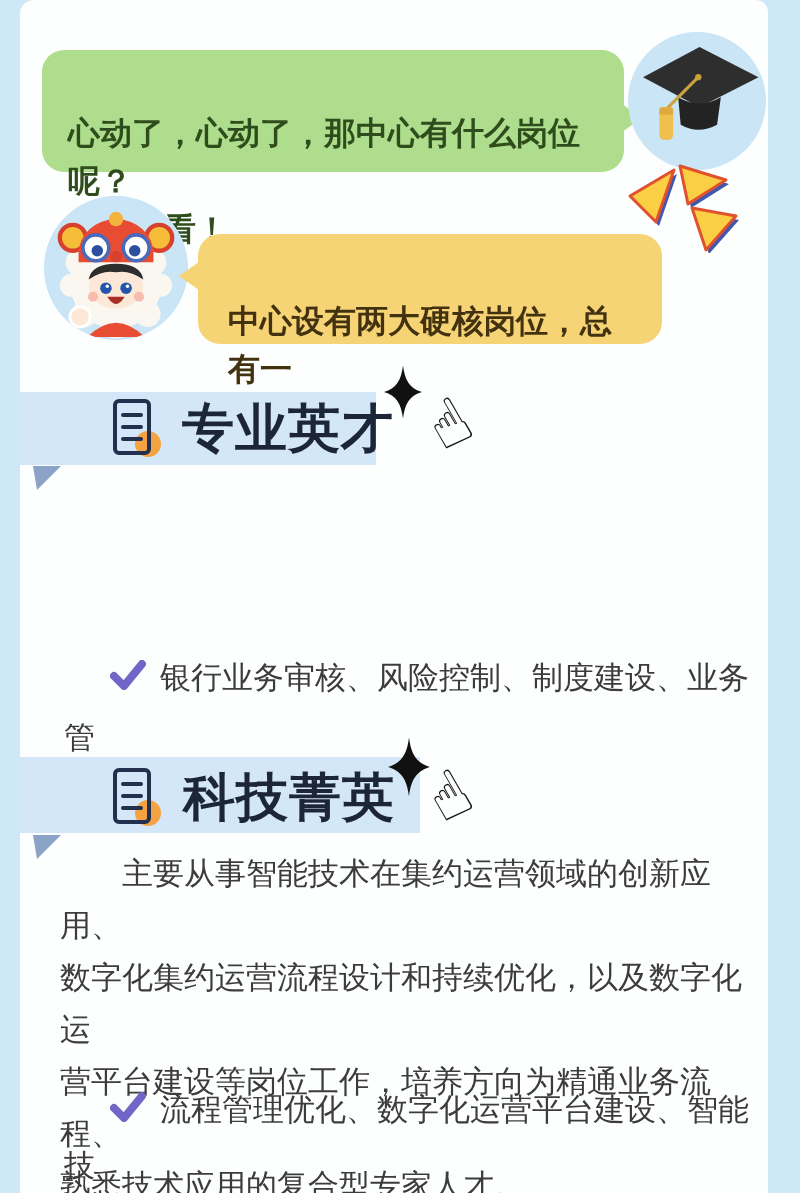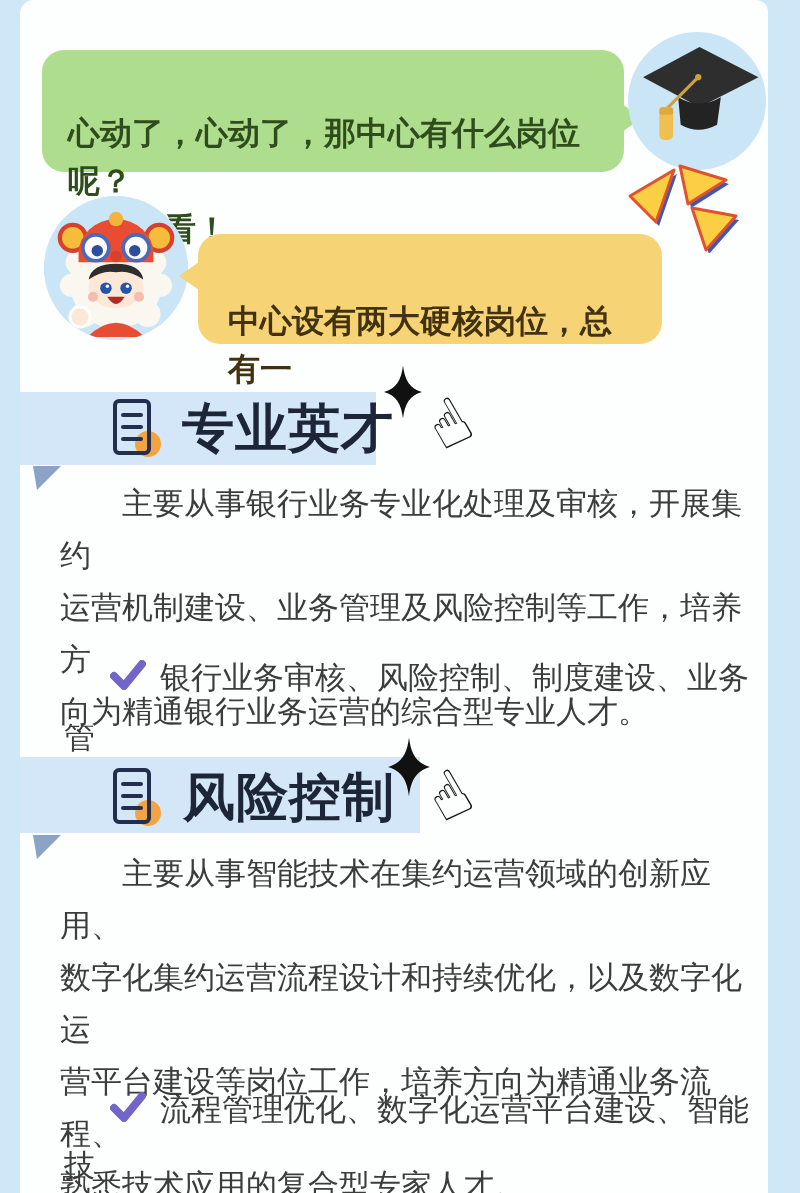--- a/index.html
+++ b/index.html
@@ -173,37 +173,34 @@
     <line x1="13" y1="42" x2="31" y2="42" stroke="#22304d" stroke-width="4" stroke-linecap="round"></line>
   </svg>
   <span class="section-title" style="left:182px;top:404px;">专业英才</span>
   <svg class="sparkle" style="left:384px;top:364px;width:38px;height:56px;" viewBox="0 0 40 56">
     <path d="M20 0 C22 16 27 24 40 28 C27 32 22 40 20 56 C18 40 13 32 0 28 C13 24 18 16 20 0 Z" fill="#111"></path>
   </svg>
   <span class="cursor" style="left:430px;top:392px;">☝</span>
   <svg class="fold" style="left:33px;top:466px;" viewBox="0 0 28 24">
     <polygon points="0,0 28,0 4,24" fill="#8ba3c6"></polygon>
   </svg>
-  <p class="para p1">　　主要从事银行业务专业化处理及审核，开展集约
-运营机制建设、业务管理及风险控制等工作，培养方
-向为精通银行业务运营的综合型专业人才。</p>
   <p class="checkline c1"><svg class="check-icon" width="36" height="30" viewBox="0 0 36 30">
         <path d="M4 16 L14 26 L32 4" fill="none" stroke="#7265c8" stroke-width="8" stroke-linecap="round" stroke-linejoin="round"></path>
       </svg><span>银行业务审核、风险控制、制度建设、业务管
 理</span></p>
 
   <div class="band band2"></div>
   <svg class="doc-icon" style="left:110px;top:766px;" viewBox="0 0 52 62">
     <circle cx="38" cy="47" r="13" fill="#f5a342"></circle>
     <rect x="5" y="4" width="34" height="52" rx="4" fill="none" stroke="#22304d" stroke-width="4"></rect>
     <line x1="13" y1="18" x2="31" y2="18" stroke="#22304d" stroke-width="4" stroke-linecap="round"></line>
     <line x1="13" y1="30" x2="31" y2="30" stroke="#22304d" stroke-width="4" stroke-linecap="round"></line>
     <line x1="13" y1="42" x2="31" y2="42" stroke="#22304d" stroke-width="4" stroke-linecap="round"></line>
   </svg>
-  <span class="section-title" style="left:183px;top:773px;">风险控制</span>
+  <span class="section-title" style="left:183px;top:773px;">科技菁英</span>
   <svg class="sparkle" style="left:388px;top:736px;width:42px;height:62px;" viewBox="0 0 40 56">
     <path d="M20 0 C22 16 27 24 40 28 C27 32 22 40 20 56 C18 40 13 32 0 28 C13 24 18 16 20 0 Z" fill="#111"></path>
   </svg>
   <span class="cursor" style="left:430px;top:764px;">☝</span>
   <svg class="fold" style="left:33px;top:835px;" viewBox="0 0 28 24">
     <polygon points="0,0 28,0 4,24" fill="#8ba3c6"></polygon>
   </svg>
   <p class="para p2">　　主要从事智能技术在集约运营领域的创新应用、
 数字化集约运营流程设计和持续优化，以及数字化运
 营平台建设等岗位工作，培养方向为精通业务流程、

